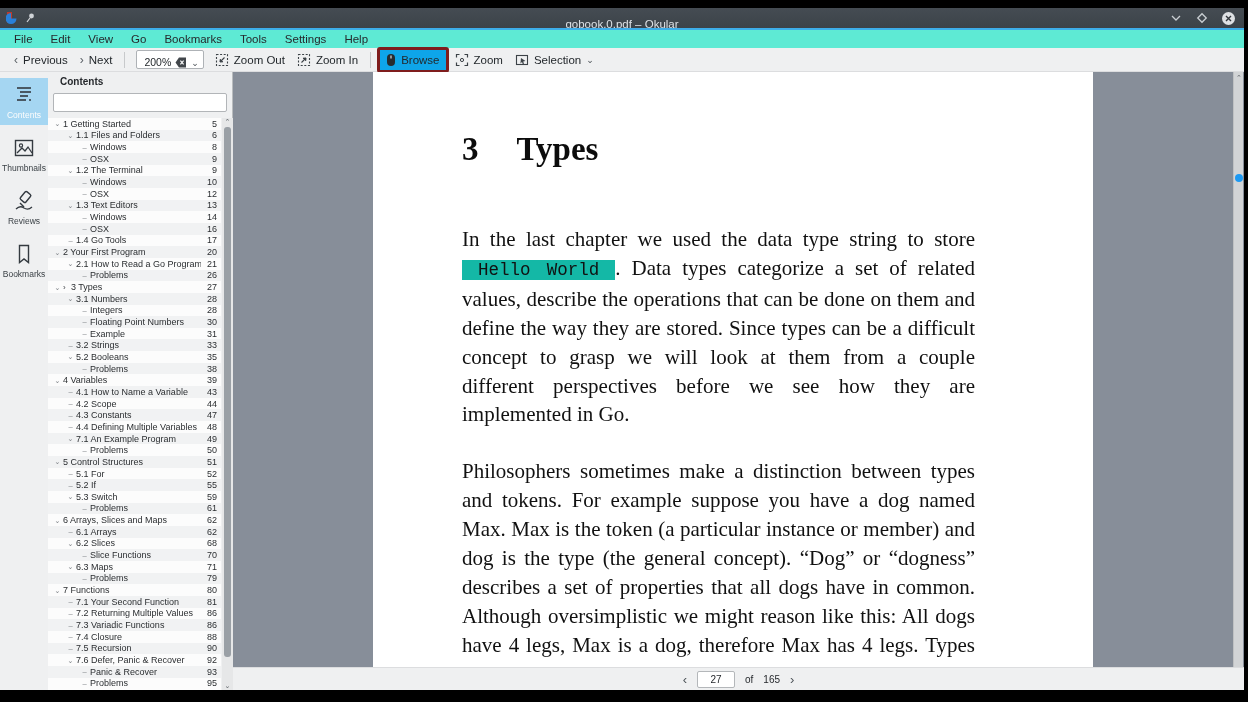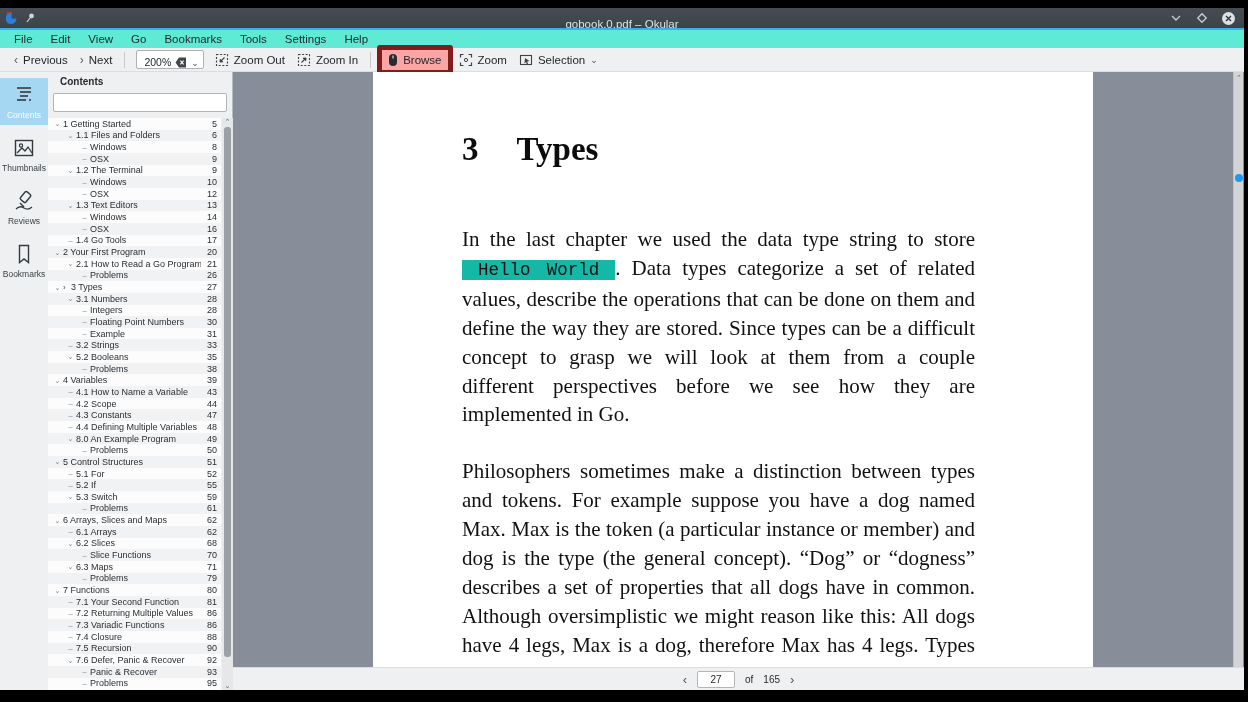--- a/index.html
+++ b/index.html
@@ -19,21 +19,21 @@
 
   
   .menubar { position:absolute; left:0; top:22px; width:100%; height:18px; background:#5eead4;
              display:flex; align-items:center; padding-left:5px; }
   .menu-item { font-size:11.5px; color:#26292d; padding:0 9px; }
 
   
   .toolbar { position:absolute; left:0; top:40px; width:100%; height:24px; background:#eff0f1;
              display:flex; align-items:center; padding-left:8px; border-bottom:1px solid #dcdddf; }
   .tbtn { display:flex; align-items:center; gap:5px; font-size:11.5px; color:#23282c; padding:3px 6px; border-radius:3px; }
-  .tbtn.pressed { background:#fca5a5; border:5px solid #7f1d1d; }
+  .tbtn.pressed { background:#0ea5e9; border:3px solid #7f1d1d; }
   .tb-sep { width:1px; height:16px; background:#c7c9cb; margin:0 6px; }
   .chev-glyph { color:#5d6368; font-size:12px; line-height:1; }
   .combo { display:flex; align-items:flex-end; gap:4px; background:#fff; border:1px solid #aeb2b6;
            border-radius:2px; height:19px; padding:0 4px 0 7px; margin:0 5px; }
   .combo-value { font-size:10.5px; color:#23282c; }
   .combo-arrow { font-size:9px; color:#4a5055; }
 
   
   .iconstrip { position:absolute; left:0; top:64px; width:48px; height:618px; background:#eff0f1; }
   .strip-tile { width:48px; margin-top:6px; display:flex; flex-direction:column; align-items:center;
@@ -447,21 +447,21 @@
   <div class="trow d2">
     <span class="chev">–</span>
 
     <span class="tlabel">4.4 Defining Multiple Variables</span>
     <span class="tpage">48</span>
   </div>
 
   <div class="trow d2 alt">
     <span class="chev">⌄</span>
 
-    <span class="tlabel">8.0 An Example Program</span>
+    <span class="tlabel">7.1 An Example Program</span>
     <span class="tpage">49</span>
   </div>
 
   <div class="trow d3">
     <span class="chev">–</span>
 
     <span class="tlabel">Problems</span>
     <span class="tpage">50</span>
   </div>
 

